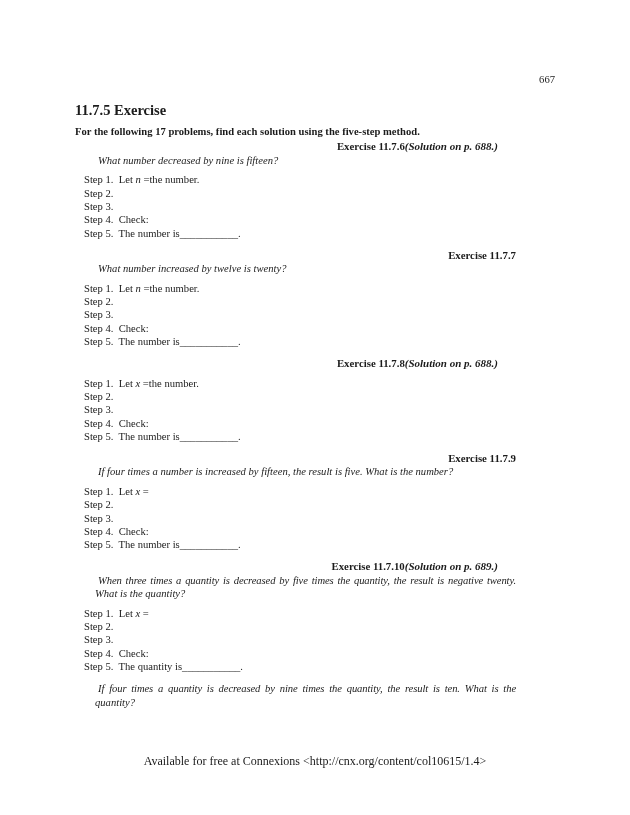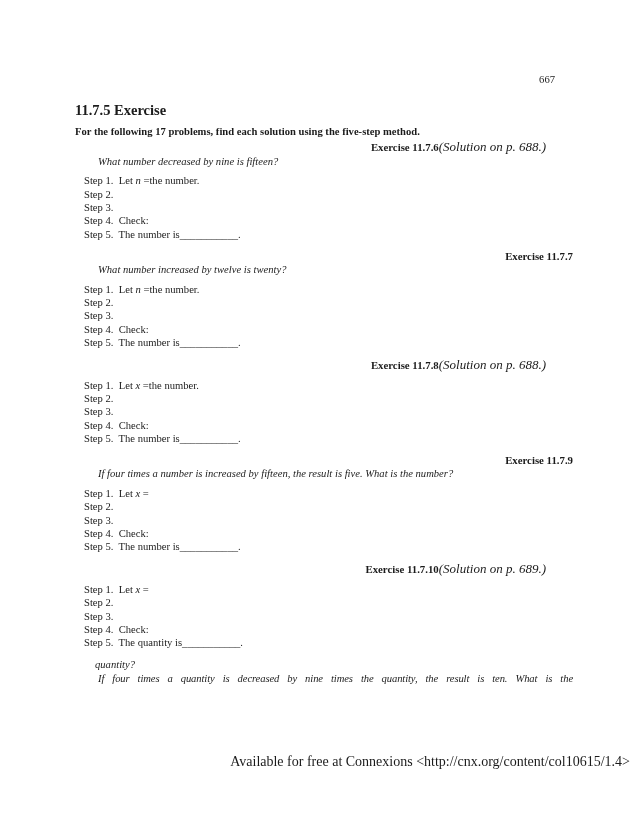--- a/index.html
+++ b/index.html
@@ -7,21 +7,21 @@
     width: 630px; height: 815px;
     font-family: "Liberation Serif", "DejaVu Serif", serif;
     font-size: 10.6px;
     color: #1b1b1b;
     -webkit-font-smoothing: antialiased;
   }
   .page {
     position: relative;
     width: 630px; height: 815px;
     box-sizing: border-box;
-    padding: 76px 57px 0 75px;
+    padding: 76px 114px 0 75px;
     overflow: hidden;
     background: #ffffff;
   }
   .page-number {
     position: absolute;
     top: 74px; right: 75px;
     font-size: 10.6px;
   }
   .section-heading {
     margin: 27px 0 0 0;
@@ -38,24 +38,24 @@
   .exercise.first { margin-top: 2px; }
   .ex-header {
     display: flex;
     justify-content: flex-end;
     align-items: baseline;
     margin-left: 20px;
     line-height: 13.4px;
   }
   .ex-title { font-weight: bold; font-size: 10.8px; }
   .ex-solution {
-    font-weight: normal;
+    font-weight: bold;
     font-style: italic;
-    margin-right: 27px;
-    font-size: 13px;
+    margin-right: 18px;
+    font-size: 11px;
   }
   .ex-problem {
     margin-left: 20px;
     margin-right: 0;
     line-height: 13.4px;
     font-style: italic;
   }
   .problem-line.indent { text-indent: 3px; }
   .problem-line.justify-full {
     text-align: justify;
@@ -70,22 +70,22 @@
   .step {
     margin-left: 9px;
     white-space: pre-wrap;
   }
   .var { font-style: italic; }
   .blank { letter-spacing: 0; }
   .footer {
     position: absolute;
     top: 754px; left: 0;
     width: 100%;
-    text-align: right;
-    font-size: 14px;
+    text-align: center;
+    font-size: 12px;
   }
 </style>
 </head>
 <body>
 
 <div class="page">
 
   <div class="page-number">667</div>
 
   <div class="section-heading">11.7.5 Exercise</div>
@@ -153,31 +153,35 @@
       <div class="step">Step 4.  Check:</div>
       <div class="step"><span>Step 5.  The number is</span><span class="blank">___________</span><span>.</span></div>
     </div>
   </section>
 
   <section class="exercise">
     <div class="ex-header">
       <span class="ex-title">Exercise 11.7.10</span>
       <span class="ex-solution">(Solution on p. 689.)</span>
     </div>
+    <div class="ex-problem">
+      <div class="problem-line indent justify-full">When three times a quantity is decreased by five times the quantity, the result is negative twenty.</div>
+      <div class="problem-line">What is the quantity?</div>
+    </div>
     <div class="ex-steps">
       <div class="step"><span>Step 1.  Let </span><span class="var">x</span><span> =</span></div>
       <div class="step">Step 2.</div>
       <div class="step">Step 3.</div>
       <div class="step">Step 4.  Check:</div>
       <div class="step"><span>Step 5.  The quantity is</span><span class="blank">___________</span><span>.</span></div>
     </div>
   </section>
 
   <section class="exercise">
     <div class="ex-problem">
+      <div class="problem-line indent justify-full">If four times a quantity is decreased by nine times the quantity, the result is ten.  What is the</div>
       <div class="problem-line">quantity?</div>
-      <div class="problem-line indent justify-full">If four times a quantity is decreased by nine times the quantity, the result is ten.  What is the</div>
     </div>
   </section>
 
   <div class="footer">Available for free at Connexions &lt;http://cnx.org/content/col10615/1.4&gt;</div>
 
 </div>
 
 </body></html>

